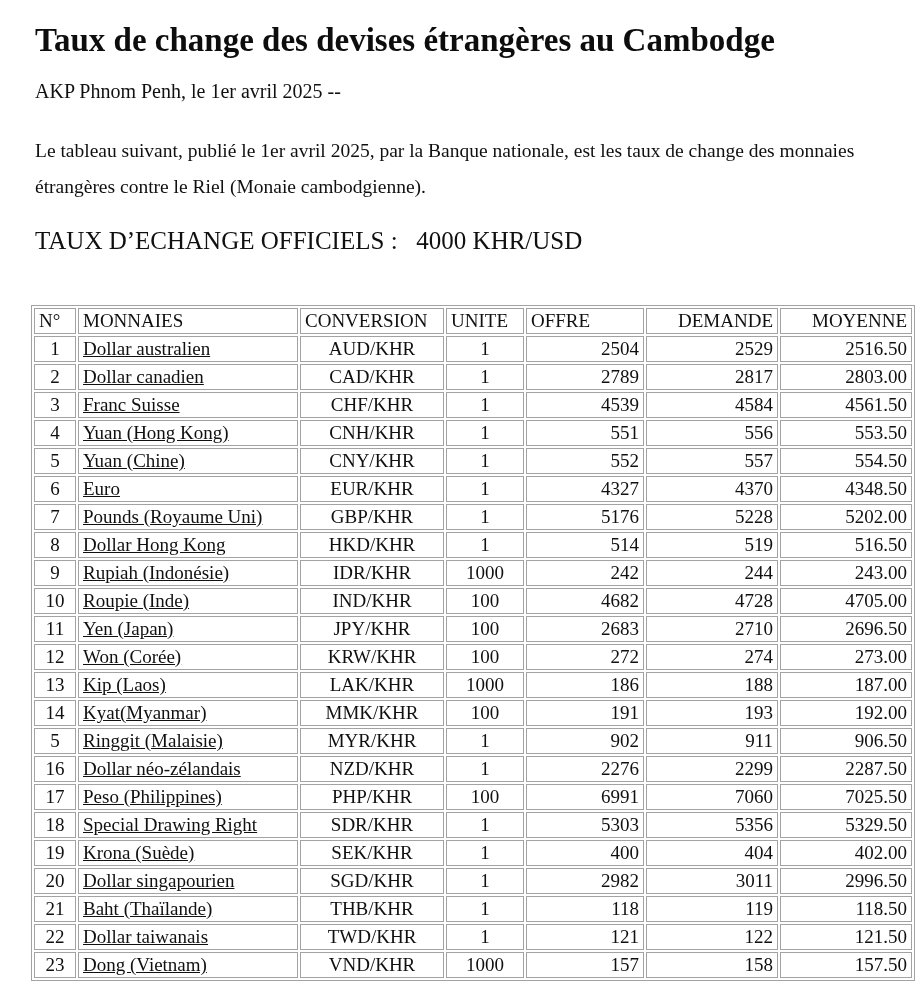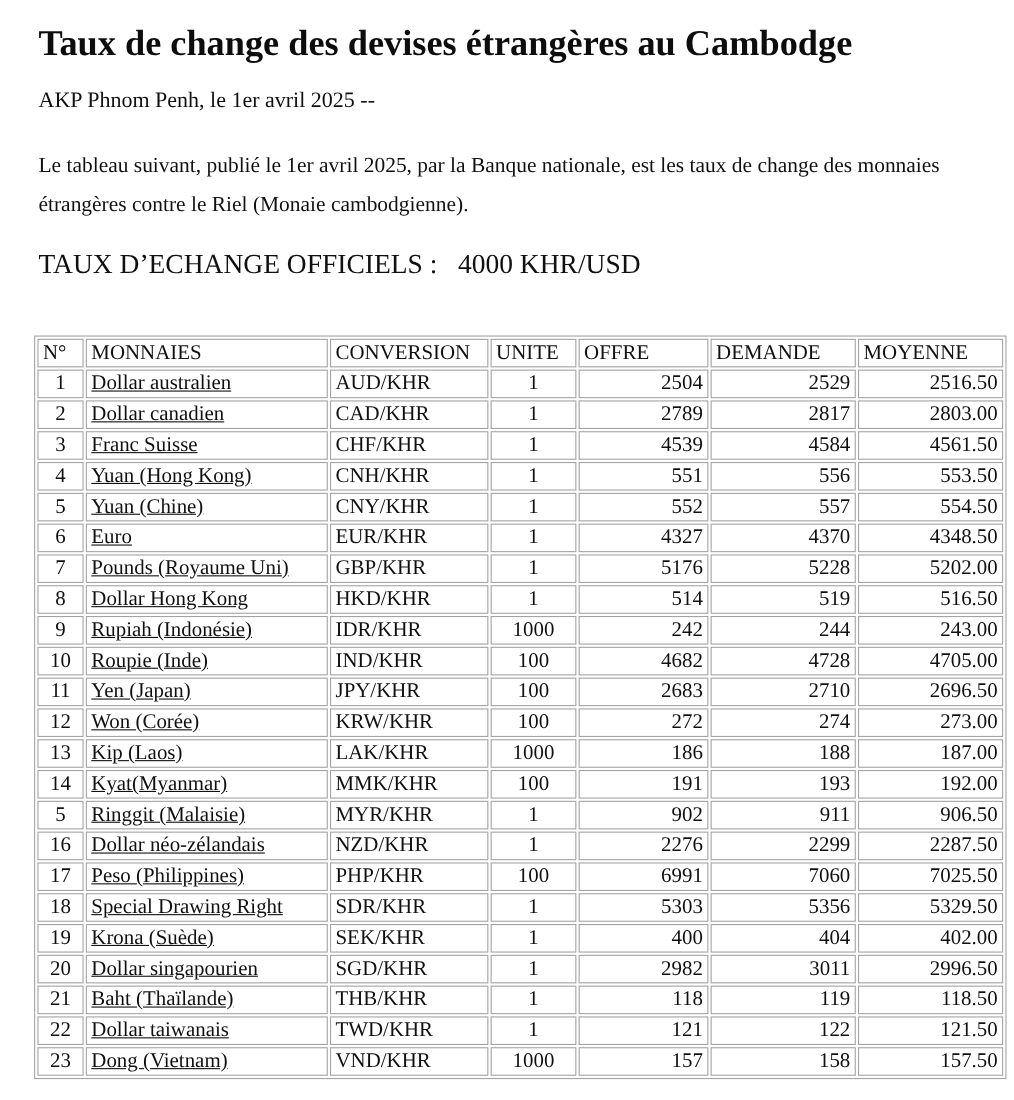--- a/index.html
+++ b/index.html
@@ -55,25 +55,25 @@
     padding: 0 4px;
     vertical-align: middle;
     line-height: 1.05;
     white-space: nowrap;
     overflow: hidden;
     font-weight: normal;
   }
   
   th.h0, th.h1, th.h2, th.h3 { text-align: left; }
   th.h4 { text-align: left; padding-right: 13px; }
-  th.h5, th.h6 { text-align: left; }
+  th.h5, th.h6 { text-align: right; }
   
   td.c0 { text-align: center; }
   td.c1 { text-align: left; padding-left: 5px; text-decoration: underline; }
-  td.c2 { text-align: left; }
+  td.c2 { text-align: center; }
   td.c3 { text-align: center; }
   td.c4, td.c5, td.c6 { text-align: right; padding-right: 5px; }
 </style>
 </head>
 <body>
 
 <div class="page">
 
   <h1 class="article-title">Taux de change des devises étrangères au Cambodge</h1>
 

